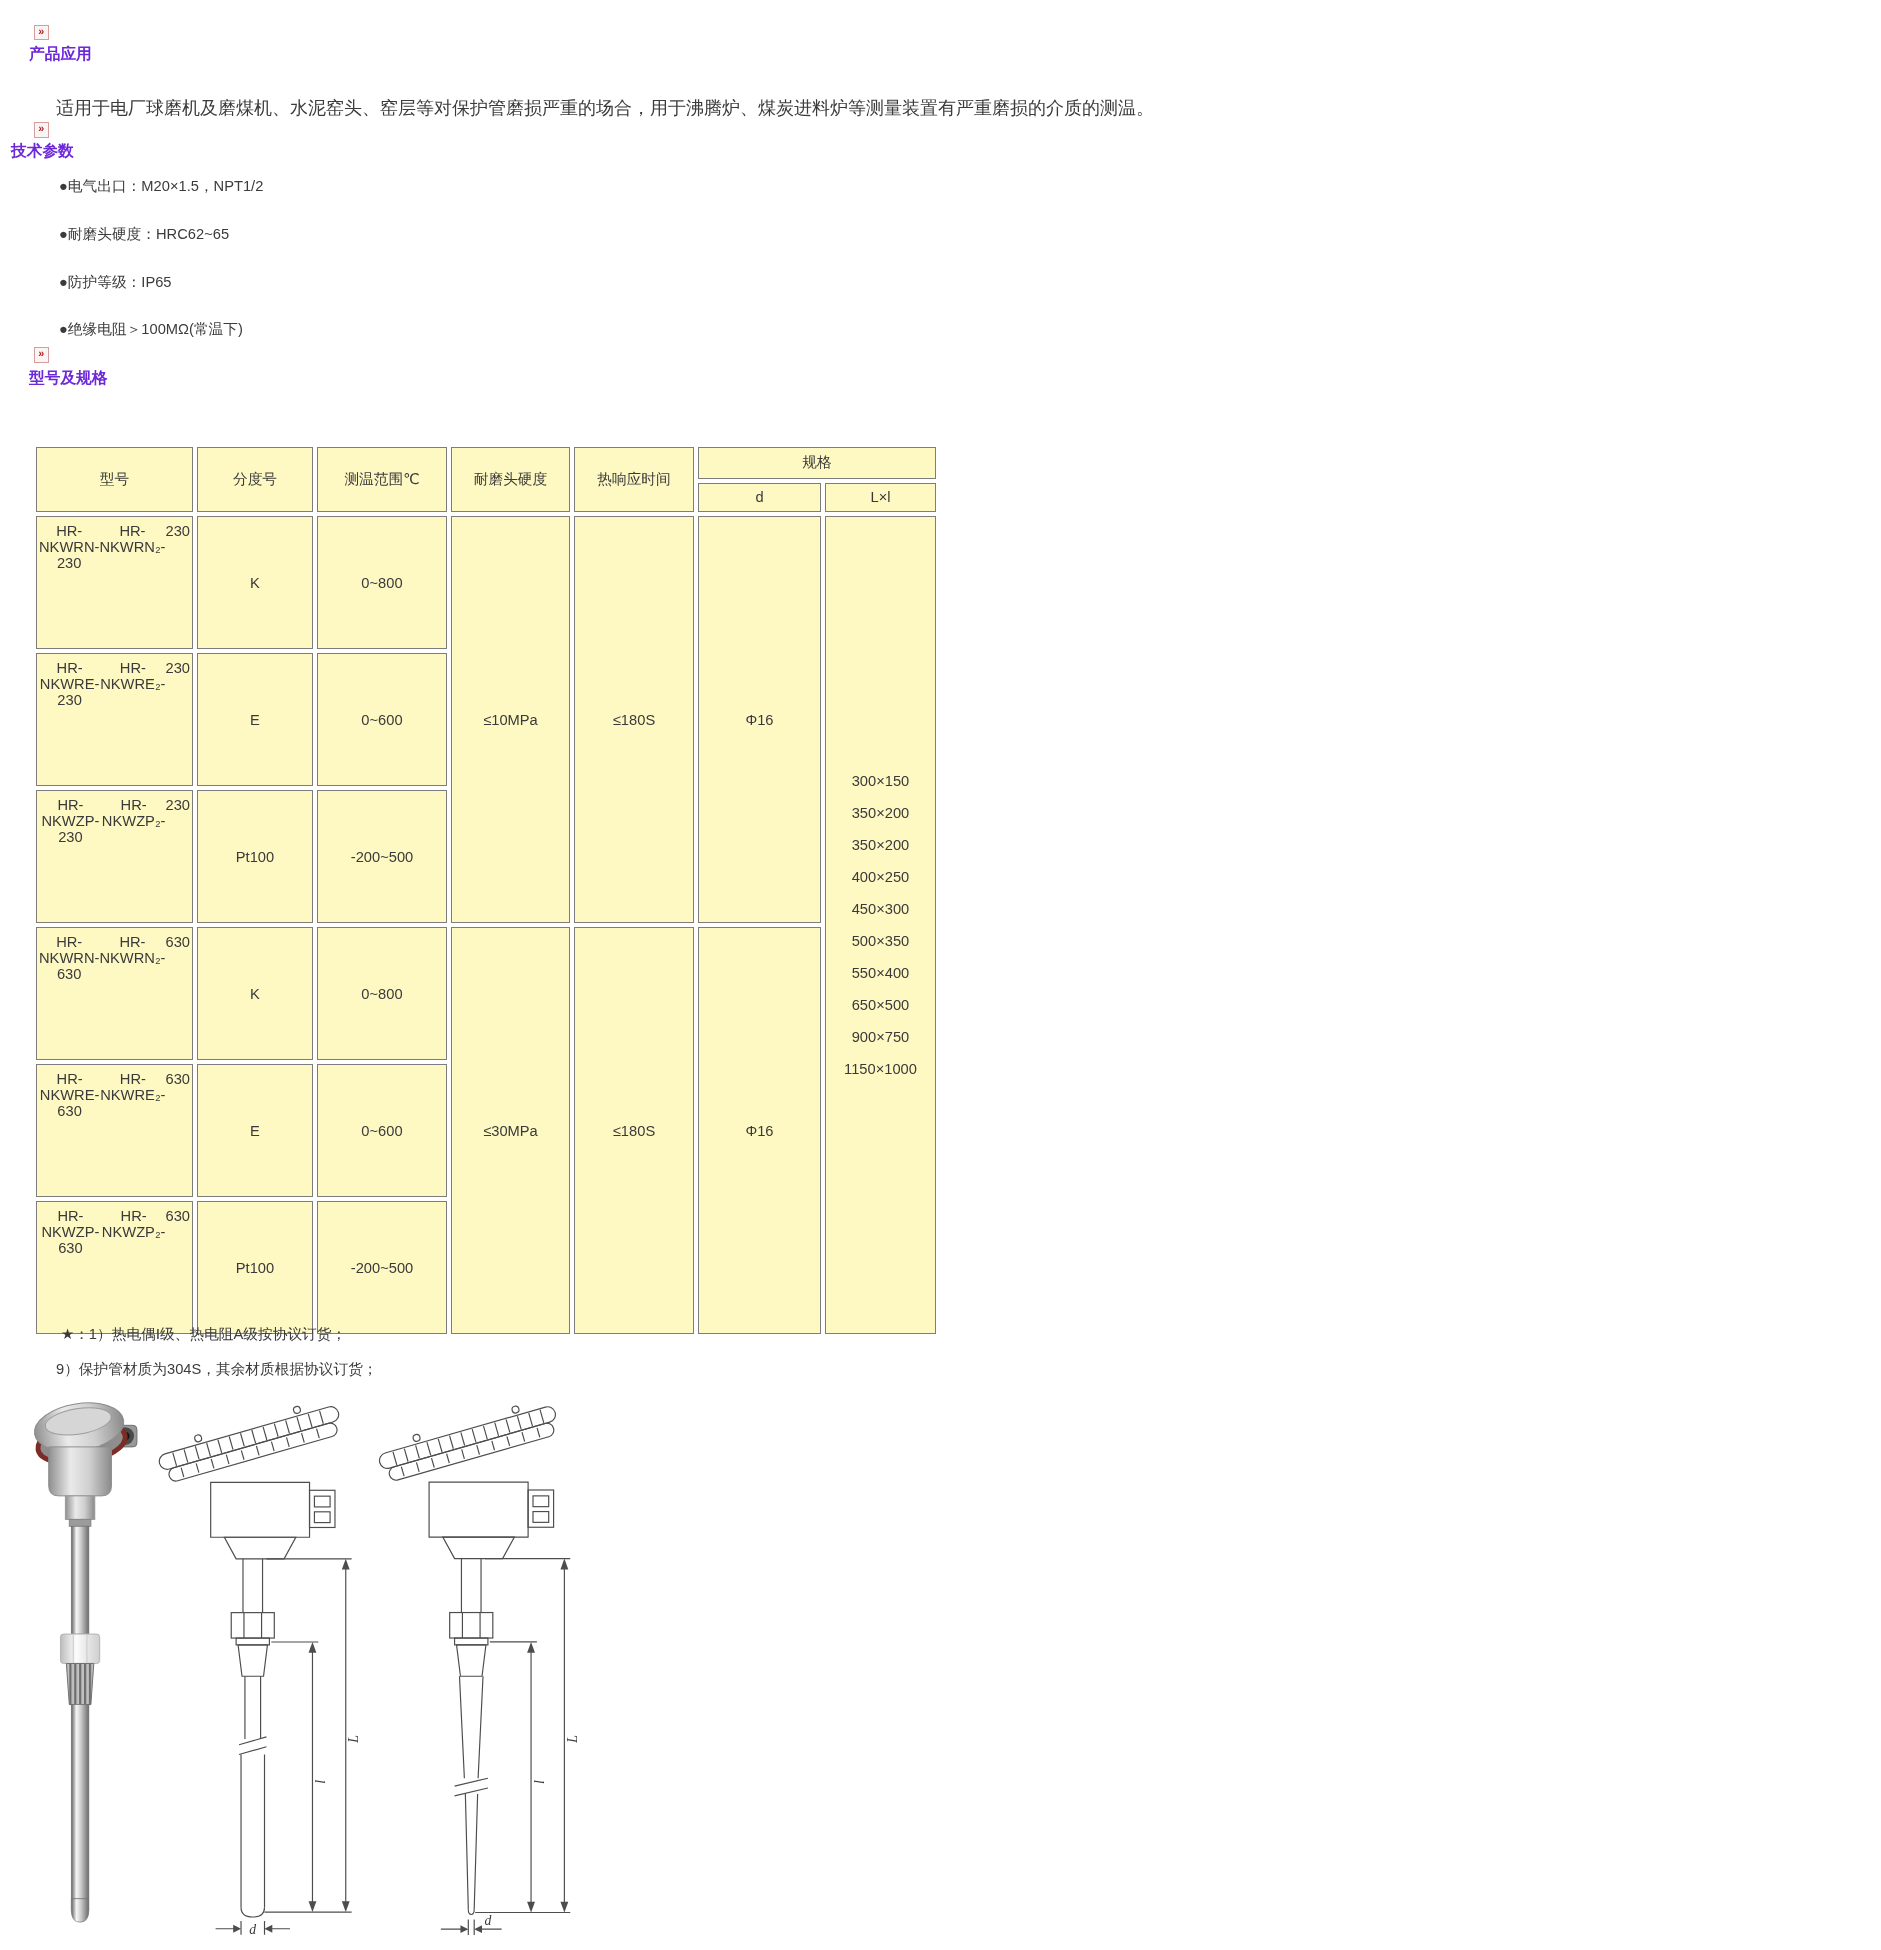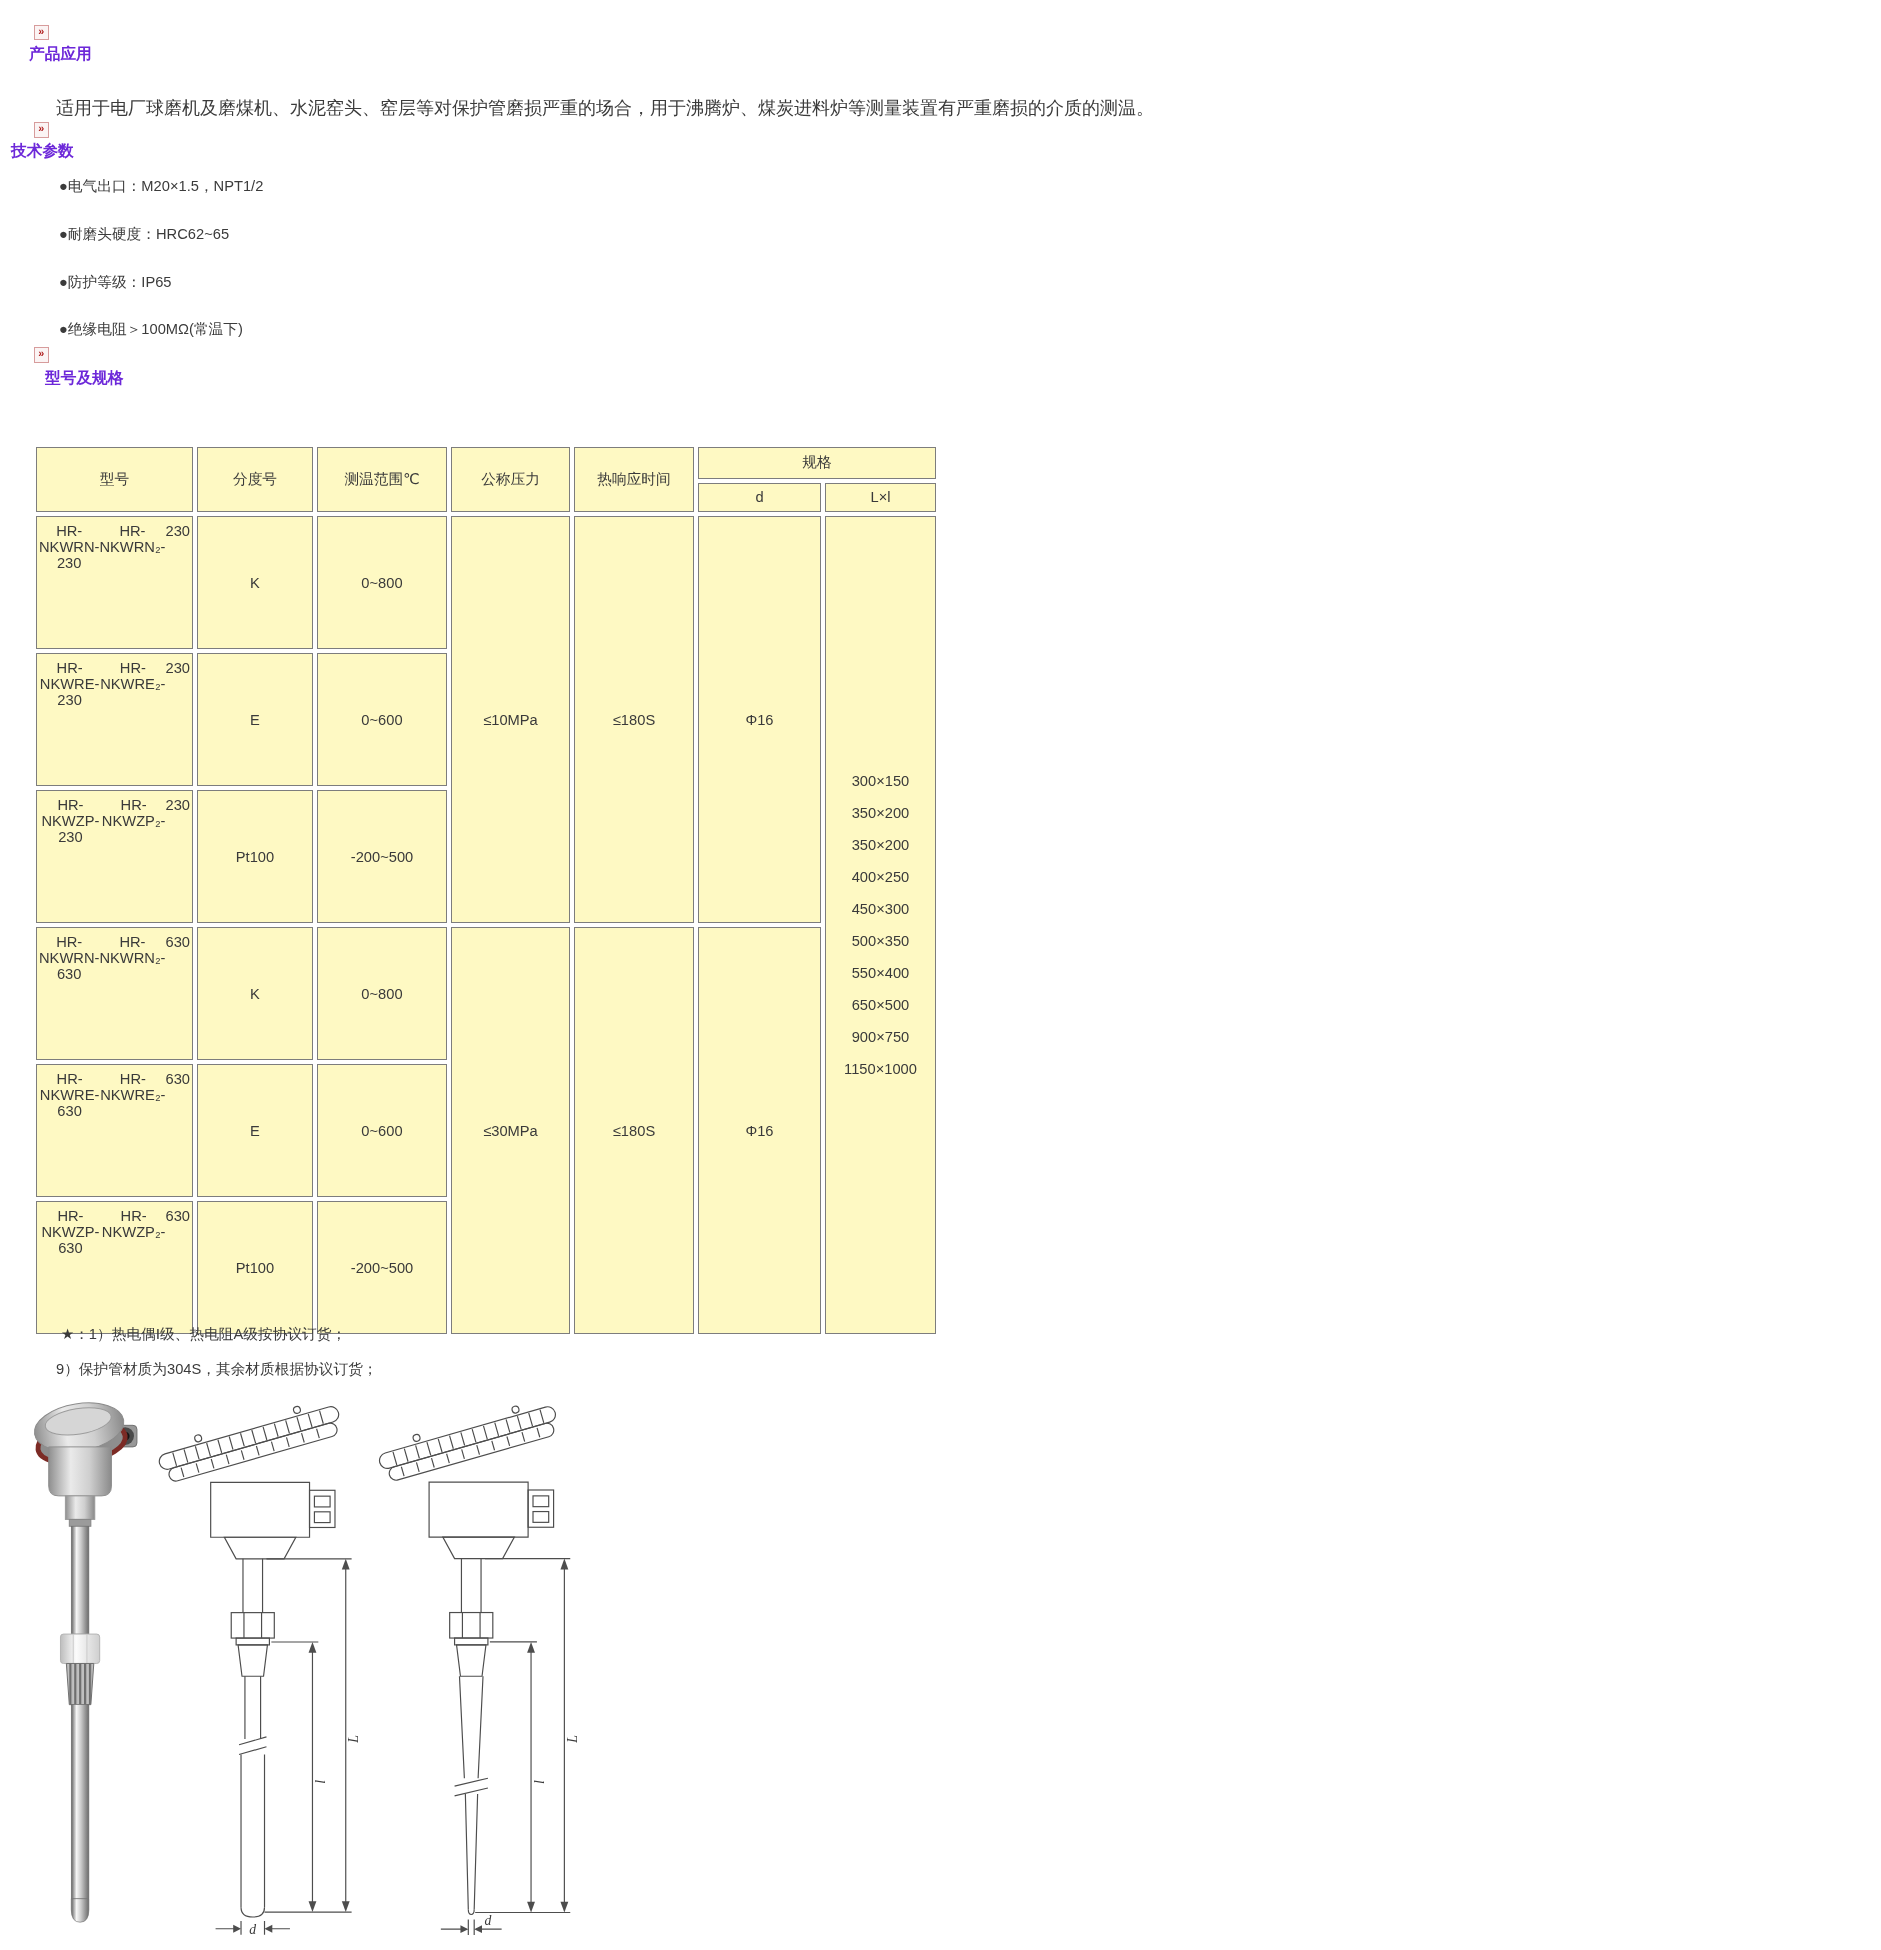--- a/index.html
+++ b/index.html
@@ -39,38 +39,38 @@
   <div class="abs para" style="left:56px;top:99px;">适用于电厂球磨机及磨煤机、水泥窑头、窑层等对保护管磨损严重的场合，用于沸腾炉、煤炭进料炉等测量装置有严重磨损的介质的测温。</div>
 
   <span class="marker" style="left:34px;top:122px;">»</span>
   <div class="abs sec-title" style="left:11px;top:141px;">技术参数</div>
   <div class="abs bullet" style="left:59px;top:177px;">●电气出口：M20×1.5，NPT1/2</div>
   <div class="abs bullet" style="left:59px;top:225px;">●耐磨头硬度：HRC62~65</div>
   <div class="abs bullet" style="left:59px;top:273px;">●防护等级：IP65</div>
   <div class="abs bullet" style="left:59px;top:320px;">●绝缘电阻＞100MΩ(常温下)</div>
 
   <span class="marker" style="left:34px;top:347px;">»</span>
-  <div class="abs sec-title" style="left:45px;top:368px;">型号及规格</div>
+  <div class="abs sec-title" style="left:29px;top:368px;">型号及规格</div>
 
   <table class="spec abs" style="left:32px;top:443px;">
     <colgroup>
       <col style="width:157px">
         <col style="width:116px">
         <col style="width:130px">
       <col style="width:119px">
         <col style="width:120px">
         <col style="width:123px">
         <col style="width:111px">
     </colgroup>
     <tbody>
         <tr class="hdr1">
       <td rowspan="2">型号</td>
       <td rowspan="2">分度号</td>
       <td rowspan="2">测温范围℃</td>
-      <td rowspan="2">公称压力</td>
+      <td rowspan="2">耐磨头硬度</td>
       <td rowspan="2">热响应时间</td>
       <td colspan="2">规格</td>
     </tr>
     <tr class="hdr2">
       <td>d</td>
       <td>L×l</td>
     </tr>
 
     <tr class="brow">
       <td class="model-cell">

